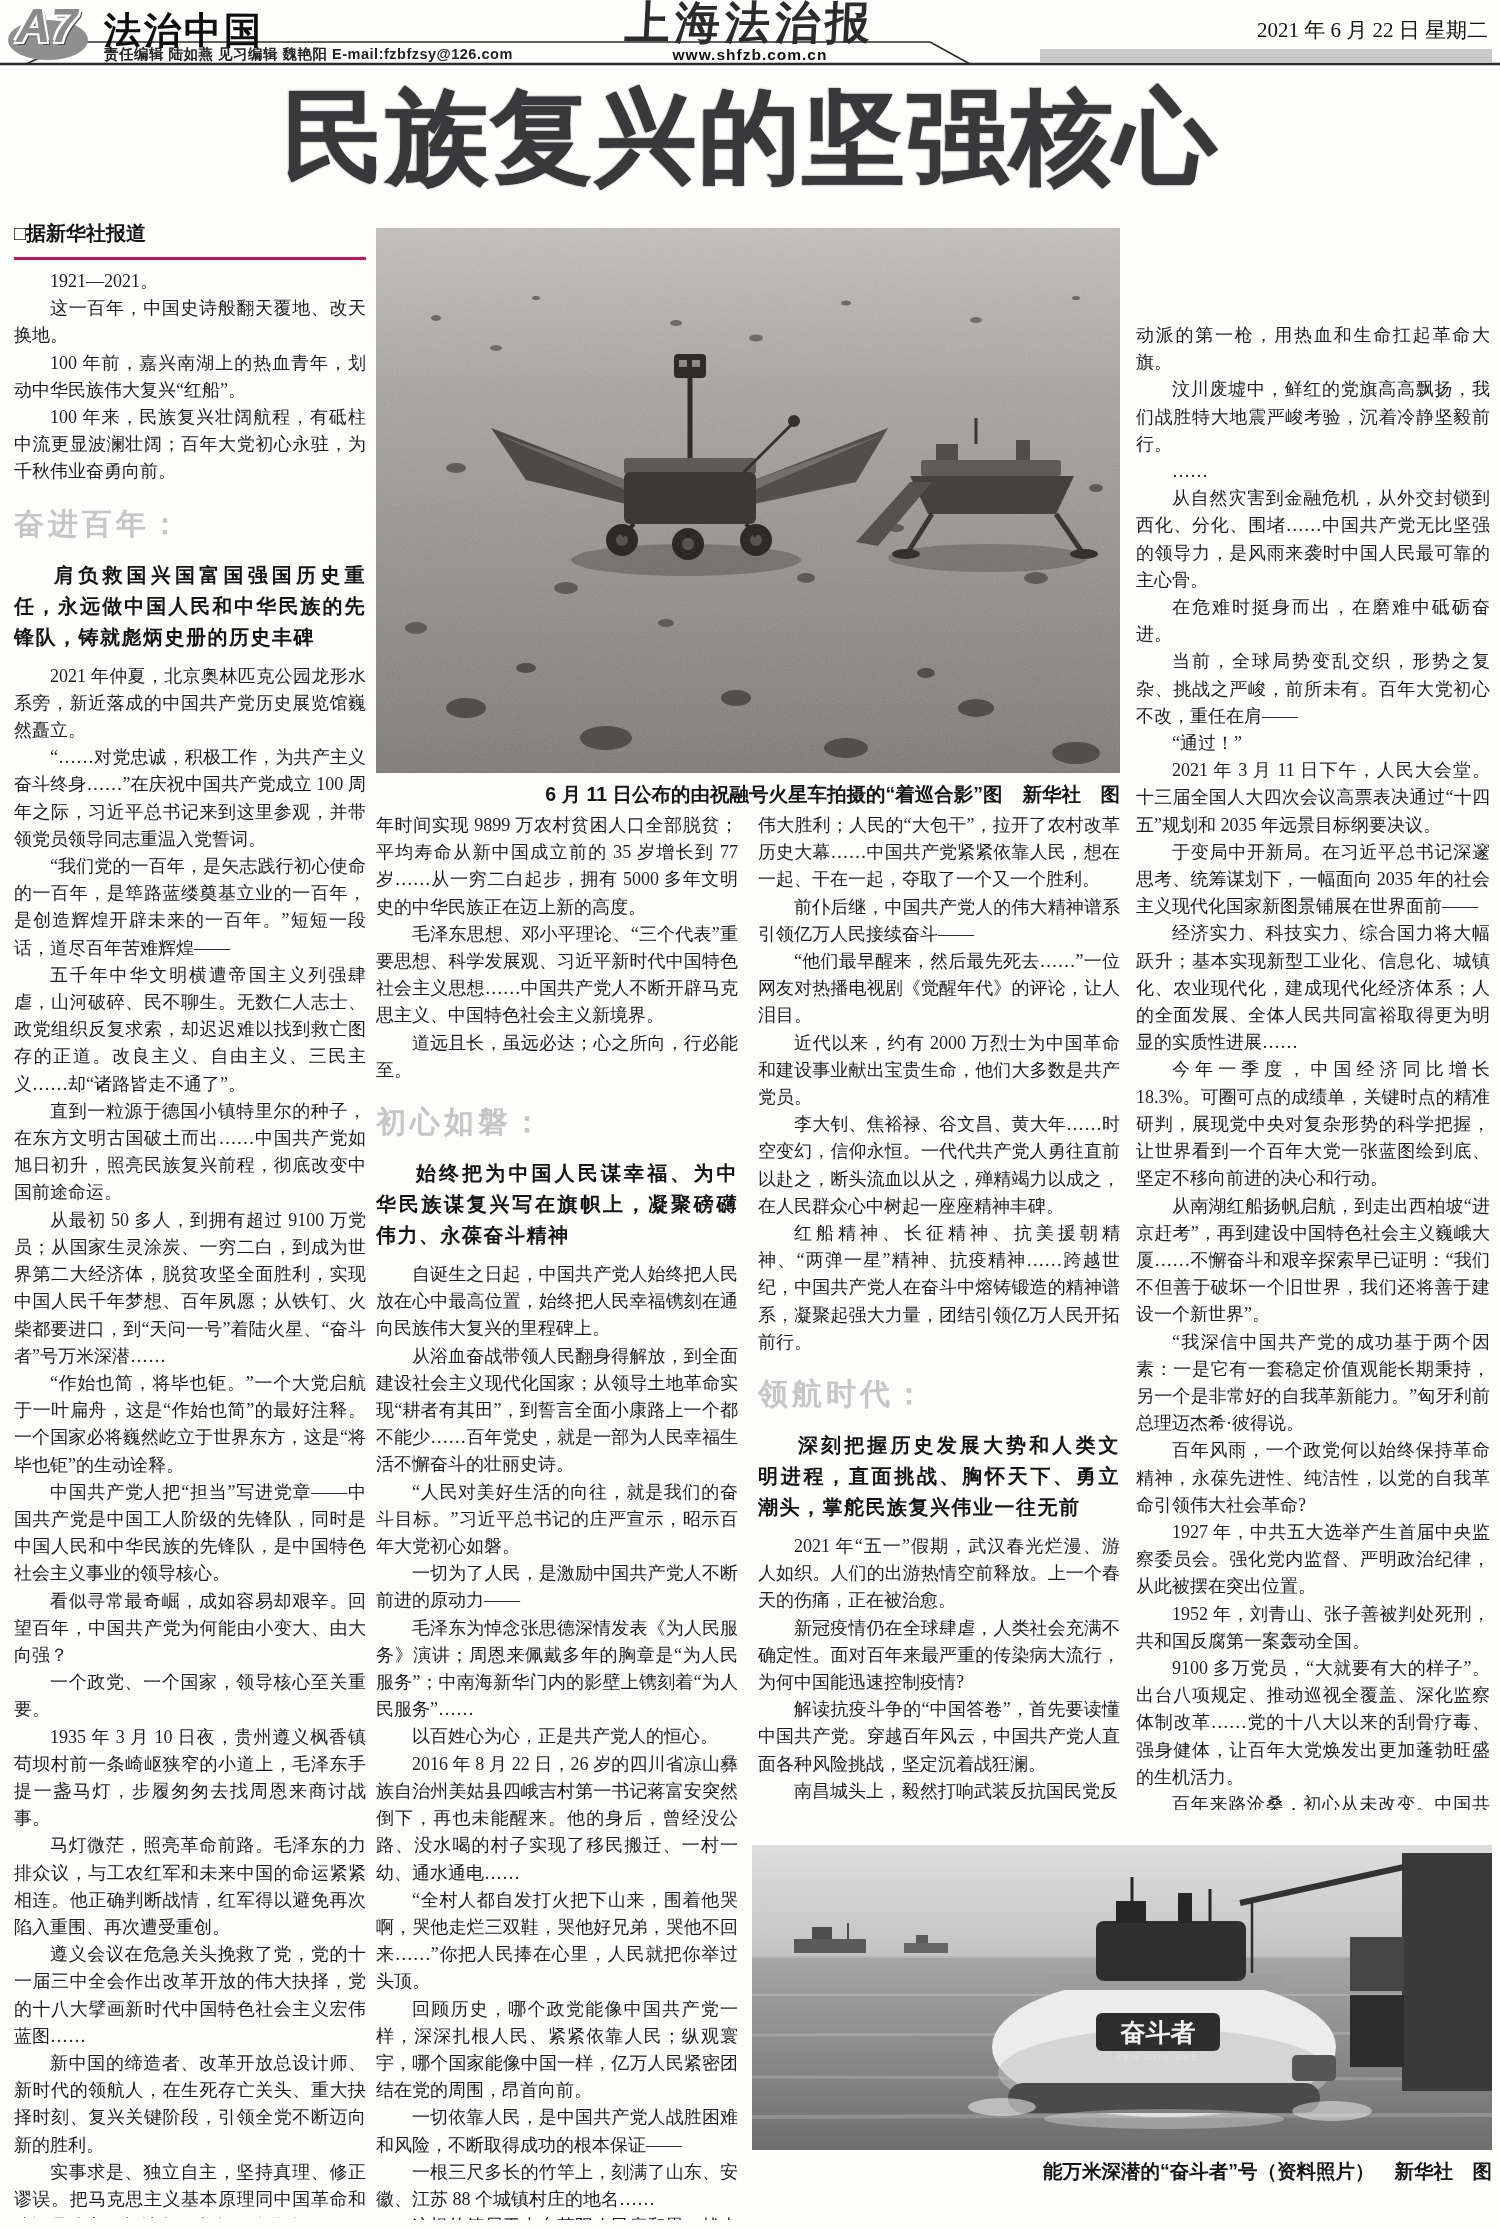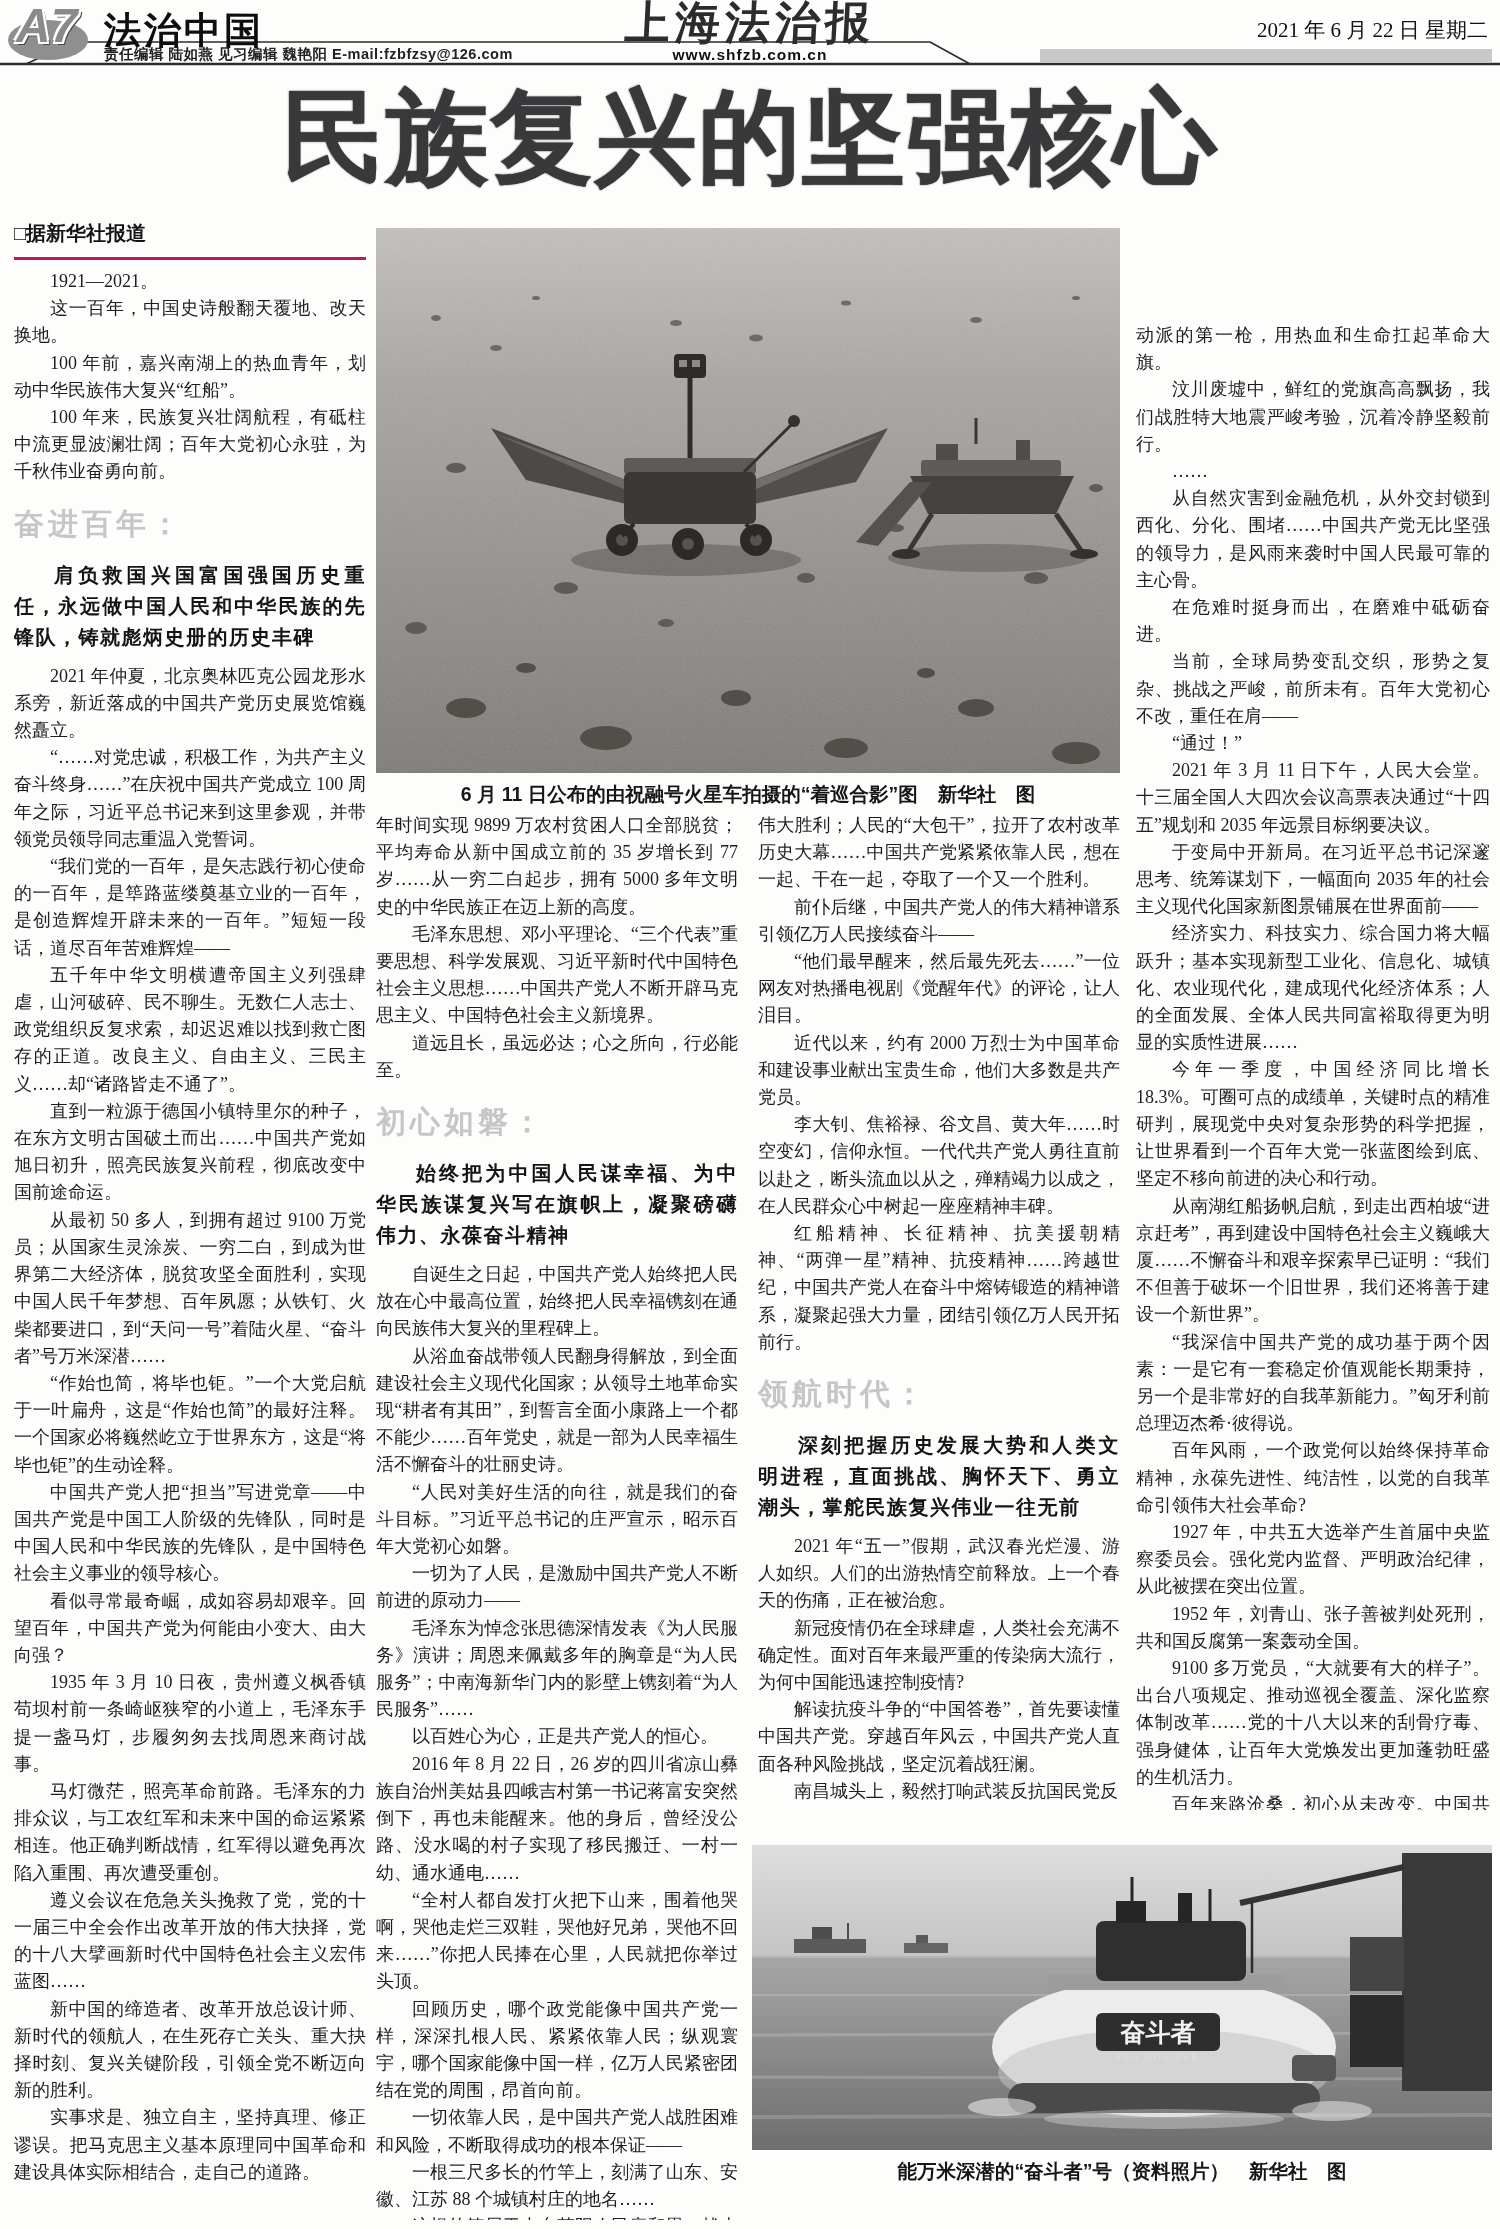--- a/index.html
+++ b/index.html
@@ -73,21 +73,21 @@
   .col1{left:14px;top:268px;width:352px;height:1950px;}
   .col2{left:376px;top:812px;width:362px;height:1408px;}
   .col3{left:758px;top:812px;width:362px;height:1012px;}
   .col4{left:1136px;top:322px;width:354px;height:1488px;}
   
   figure.photo{position:absolute;margin:0;}
   .photo-mars{left:376px;top:228px;width:744px;}
   .photo-sub{left:752px;top:1845px;width:740px;}
   figure.photo svg{display:block;}
   figcaption{
-    display:flex;justify-content:center;align-items:baseline;margin-top:8px;
+    display:flex;justify-content:flex-end;align-items:baseline;margin-top:8px;
     font-family:"Liberation Sans","DejaVu Sans",sans-serif;font-size:19.5px;font-weight:700;color:#161616;
   }
   .cap-credit{white-space:nowrap;margin-left:20px;}
 </style>
 </head>
 <body>
 
 <div class="page">
 
   <header class="masthead">
@@ -125,20 +125,21 @@
       <p class="lead">肩负救国兴国富国强国历史重任，永远做中国人民和中华民族的先锋队，铸就彪炳史册的历史丰碑</p>
       <p class="para">2021 年仲夏，北京奥林匹克公园龙形水系旁，新近落成的中国共产党历史展览馆巍然矗立。</p>
       <p class="para">“……对党忠诚，积极工作，为共产主义奋斗终身……”在庆祝中国共产党成立 100 周年之际，习近平总书记来到这里参观，并带领党员领导同志重温入党誓词。</p>
       <p class="para">“我们党的一百年，是矢志践行初心使命的一百年，是筚路蓝缕奠基立业的一百年，是创造辉煌开辟未来的一百年。”短短一段话，道尽百年苦难辉煌——</p>
       <p class="para">五千年中华文明横遭帝国主义列强肆虐，山河破碎、民不聊生。无数仁人志士、政党组织反复求索，却迟迟难以找到救亡图存的正道。改良主义、自由主义、三民主义……却“诸路皆走不通了”。</p>
       <p class="para">直到一粒源于德国小镇特里尔的种子，在东方文明古国破土而出……中国共产党如旭日初升，照亮民族复兴前程，彻底改变中国前途命运。</p>
       <p class="para">从最初 50 多人，到拥有超过 9100 万党员；从国家生灵涂炭、一穷二白，到成为世界第二大经济体，脱贫攻坚全面胜利，实现中国人民千年梦想、百年夙愿；从铁钉、火柴都要进口，到“天问一号”着陆火星、“奋斗者”号万米深潜……</p>
       <p class="para">“作始也简，将毕也钜。”一个大党启航于一叶扁舟，这是“作始也简”的最好注释。一个国家必将巍然屹立于世界东方，这是“将毕也钜”的生动诠释。</p>
       <p class="para">中国共产党人把“担当”写进党章——中国共产党是中国工人阶级的先锋队，同时是中国人民和中华民族的先锋队，是中国特色社会主义事业的领导核心。</p>
       <p class="para">看似寻常最奇崛，成如容易却艰辛。回望百年，中国共产党为何能由小变大、由大向强？</p>
+      <p class="para">一个政党、一个国家，领导核心至关重要。</p>
       <p class="para">1935 年 3 月 10 日夜，贵州遵义枫香镇苟坝村前一条崎岖狭窄的小道上，毛泽东手提一盏马灯，步履匆匆去找周恩来商讨战事。</p>
       <p class="para">马灯微茫，照亮革命前路。毛泽东的力排众议，与工农红军和未来中国的命运紧紧相连。他正确判断战情，红军得以避免再次陷入重围、再次遭受重创。</p>
       <p class="para">遵义会议在危急关头挽救了党，党的十一届三中全会作出改革开放的伟大抉择，党的十八大擘画新时代中国特色社会主义宏伟蓝图……</p>
       <p class="para">新中国的缔造者、改革开放总设计师、新时代的领航人，在生死存亡关头、重大抉择时刻、复兴关键阶段，引领全党不断迈向新的胜利。</p>
       <p class="para">实事求是、独立自主，坚持真理、修正谬误。把马克思主义基本原理同中国革命和建设具体实际相结合，走自己的道路。</p>
     </section>
 
   <figure class="photo photo-mars">
     <svg width="744" height="545" viewBox="0 0 744 545">
       <defs>

